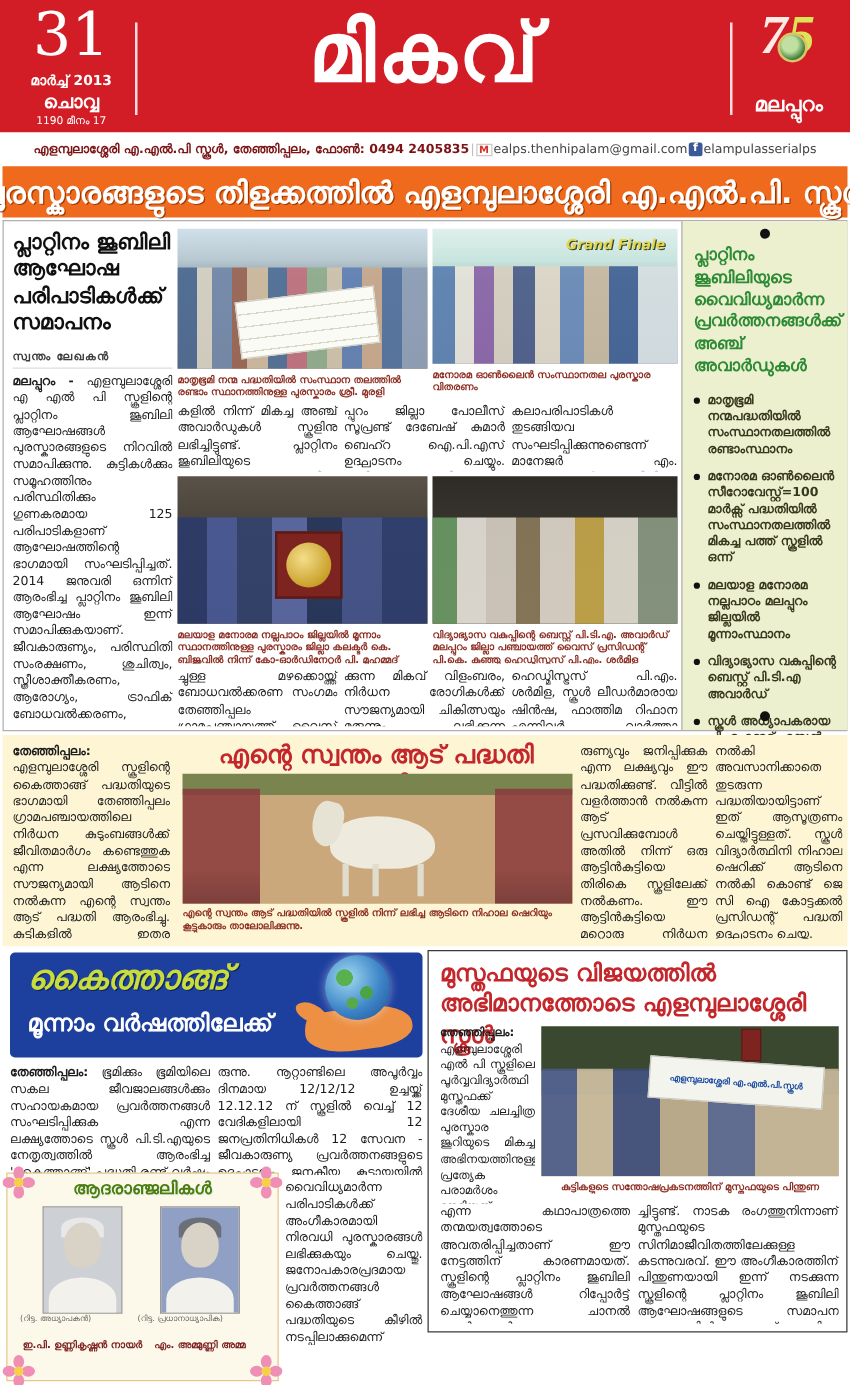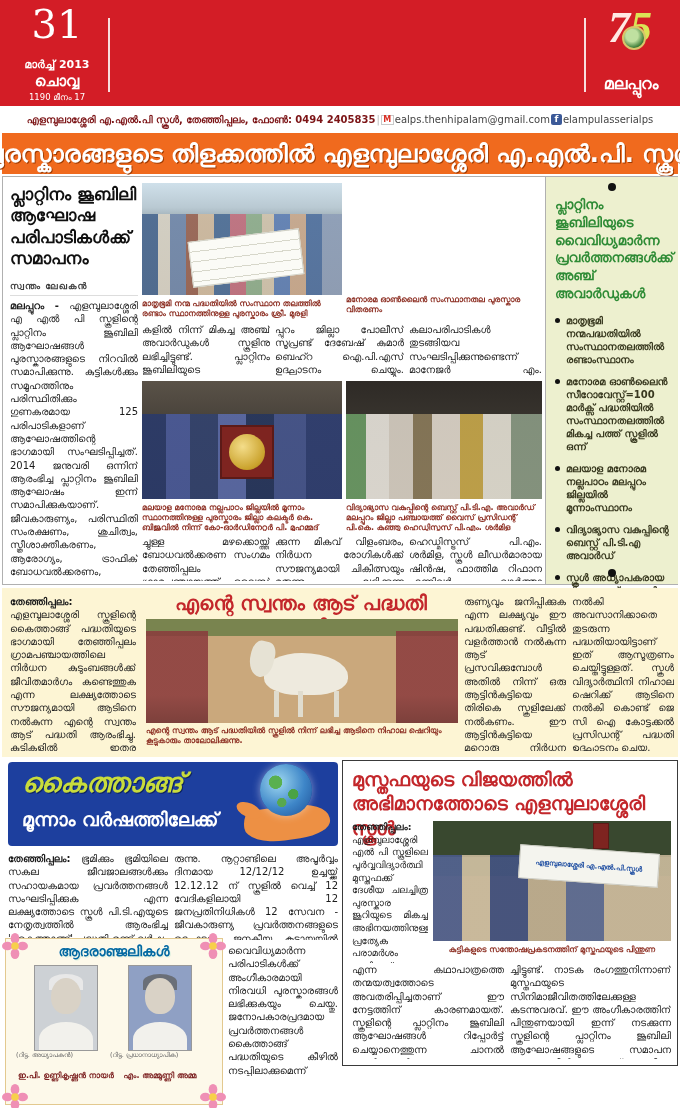--- a/index.html
+++ b/index.html
@@ -13,21 +13,21 @@
   .abs{position:absolute;}
   .body-text{font-size:10px;line-height:1.33;text-align:justify;color:var(--ink);overflow:hidden;}
   .dateline{font-weight:bold;}
   .caption{font-size:8px;line-height:1.28;color:var(--caption);font-weight:bold;overflow:hidden;}
   .photo{position:absolute;overflow:hidden;background:#8a8a8a;}
   .photo .bands{position:absolute;left:0;right:0;bottom:0;height:72%;opacity:.9;}
   .dot{position:absolute;width:8px;height:8px;border-radius:50%;background:#111;}
   
   #header{position:absolute;left:0;top:0;width:680px;height:106px;background:var(--header-red,#d31d26);color:#fff;}
   .vline{position:absolute;top:18px;height:74px;width:2px;background:rgba(255,255,255,.85);}
-  #day{position:absolute;left:14px;top:2px;width:86px;text-align:center;font-family:"DejaVu Serif",serif;font-size:40px;line-height:1.1;}
+  #day{position:absolute;left:14px;top:2px;width:86px;text-align:center;font-family:"DejaVu Serif",serif;font-size:48px;line-height:1.1;}
   #monthyear{position:absolute;left:6px;top:58px;width:102px;text-align:center;font-size:11px;font-weight:bold;}
   #weekday{position:absolute;left:6px;top:72px;width:102px;text-align:center;font-size:15px;font-weight:bold;}
   #era{position:absolute;left:6px;top:92px;width:102px;text-align:center;font-size:8.5px;}
   #masthead{position:absolute;left:150px;top:4px;width:380px;text-align:center;font-size:66px;font-weight:bold;letter-spacing:2px;}
   #logo75{position:absolute;left:598px;top:2px;width:64px;text-align:center;font-family:Liberation Serif, serif;font-style:italic;font-size:44px;font-weight:bold;line-height:1.2;}
   #logo75 .seven{color:#ffe9e4;}
   #logo75 .five{color:#dbe356;}
   #emblem{position:absolute;left:622px;top:26px;width:24px;height:24px;border-radius:50%;
     background:radial-gradient(circle at 40% 38%,#bfe0a0 0 35%,#3f7f3a 70%,#2c5c2a);border:2px solid #d9c46a;}
   #edition{position:absolute;left:586px;top:74px;width:90px;text-align:center;font-size:16px;font-weight:bold;}
@@ -76,21 +76,21 @@
                radial-gradient(circle at 35% 35%,#9fd8f0,#3e86c8 55%,#1d4f96);
     box-shadow:0 0 8px rgba(255,255,255,.45);}
   #hand{position:absolute;left:236px;top:44px;width:86px;height:34px;background:#ed9044;
     border-radius:12px 60% 50% 60% / 22px 70% 55% 70%;transform:rotate(-8deg);}
   #hand::before{content:"";position:absolute;left:-6px;top:-8px;width:26px;height:14px;background:#ed9044;border-radius:50%;transform:rotate(32deg);}
   #k-col1{position:absolute;left:8px;top:852px;width:160px;height:88px;}
   #k-col2{position:absolute;left:174px;top:852px;width:164px;height:88px;}
   #k-col2b{position:absolute;left:228px;top:944px;width:110px;height:132px;}
   
   #cond{position:absolute;left:5px;top:938px;width:218px;height:167px;background:#fdf9ea;border:1px solid #e3c98f;}
-  #cond-title{position:absolute;left:0;top:4px;width:100%;text-align:center;font-size:14px;font-weight:bold;color:#0369a1;text-shadow:0 0 2px #fff,1px 1px 0 #d8efd8;}
+  #cond-title{position:absolute;left:0;top:4px;width:100%;text-align:center;font-size:14px;font-weight:bold;color:#4d7c0f;text-shadow:0 0 2px #fff,1px 1px 0 #d8efd8;}
   .portrait{position:absolute;top:26px;width:64px;height:86px;border:1px solid #999;overflow:hidden;}
   .p1{left:28px;background:linear-gradient(180deg,#cdd1d5 0 100%);}
   .p2{left:122px;background:linear-gradient(180deg,#8fa0c4 0 100%);}
   .p-head{position:absolute;left:50%;top:12px;transform:translateX(-50%);width:30px;height:36px;border-radius:50% 50% 45% 45%;background:#d9d2c6;}
   .p-hair{position:absolute;left:50%;top:8px;transform:translateX(-50%);width:34px;height:16px;border-radius:50% 50% 0 0;background:#e8e8e8;}
   .p2 .p-hair{background:#6a6f78;}
   .p-torso{position:absolute;left:50%;bottom:-6px;transform:translateX(-50%);width:54px;height:34px;border-radius:50% 50% 0 0;background:#f2f1ec;}
   .p-name{position:absolute;width:100px;text-align:center;font-size:8px;font-weight:bold;color:#7c2020;top:116px;margin-top:16px;}
   .p-role{position:absolute;width:100px;font-size:6.5px;color:#666;top:112px;}
   .flower{position:absolute;width:26px;height:26px;}
@@ -121,20 +121,21 @@
 <body>
 
 <div id="page">
 
   <div id="header">
     <div id="day">31</div>
     <div id="monthyear">മാർച്ച് 2013</div>
     <div id="weekday">ചൊവ്വ</div>
     <div id="era">1190 മീനം 17</div>
     <div class="vline" style="left:108px;"></div>
+    <div id="masthead">മികവ്</div>
     <div class="vline" style="left:584px;"></div>
     <div id="logo75"><span class="seven">7</span><span class="five">5</span></div>
     <div id="emblem"></div>
     <div id="edition">മലപ്പുറം</div>
   </div>
 
   <div id="contact">
     <span class="school">എളമ്പുലാശ്ശേരി എ.എൽ.പി സ്കൂൾ, തേഞ്ഞിപ്പലം, ഫോൺ: 0494 2405835</span>
     <span class="sep">|</span>
     <span class="mail-ic">M</span>
@@ -152,20 +153,24 @@
       <span class="dateline">മലപ്പുറം -</span>
       <span>എളമ്പുലാശ്ശേരി എ എൽ പി സ്കൂളിന്റെ പ്ലാറ്റിനം ജൂബിലി ആഘോഷങ്ങൾ പുരസ്കാരങ്ങളുടെ നിറവിൽ സമാപിക്കുന്നു. കുട്ടികൾക്കും സമൂഹത്തിനും പരിസ്ഥിതിക്കും ഗുണകരമായ 125 പരിപാടികളാണ് ആഘോഷത്തിന്റെ ഭാഗമായി സംഘടിപ്പിച്ചത്. 2014 ജനുവരി ഒന്നിന് ആരംഭിച്ച പ്ലാറ്റിനം ജൂബിലി ആഘോഷം ഇന്ന് സമാപിക്കുകയാണ്. ജീവകാരുണ്യം, പരിസ്ഥിതി സംരക്ഷണം, ശുചിത്വം, സ്ത്രീശാക്തീകരണം, ആരോഗ്യം, ട്രാഫിക് ബോധവൽക്കരണം, ലഹരിവിരുദ്ധ പ്രവർത്തനങ്ങൾ തുടങ്ങിയ ഇരുപതോളം മേഖലകളിലായി വൈവിധ്യമാർന്ന പ്രവർത്തനങ്ങൾ ആഘോഷകാലയളവിൽ കൈത്താങ്ങ് പദ്ധതിയുടെ കീഴിൽ ജനകീയ കൂട്ടായ്മയിൽ സംഘടിപ്പിച്ചിട്ടുണ്ട്. ഈ പ്രവർത്തനങ്ങൾക്ക് വിവിധ ഏജൻസി</span>
     </div>
 
     <div class="photo" style="left:139px;top:6px;width:200px;height:112px;background:linear-gradient(180deg,#cfe0ea 0%,#b9c9d2 22%,#97a7ae 34%,#87827b 100%);">
       <div class="bands b1"></div>
       <div class="cheque"></div>
     </div>
     <div class="caption abs" style="left:139px;top:122px;width:200px;height:20px;">മാതൃഭൂമി നന്മ പദ്ധതിയിൽ സംസ്ഥാന തലത്തിൽ രണ്ടാം സ്ഥാനത്തിനുള്ള പുരസ്കാരം ശ്രീ. മുരളി നൽകുന്നു</div>
 
+    <div class="photo" style="left:343px;top:6px;width:196px;height:108px;background:linear-gradient(180deg,#dff0ec 0%,#c8e4de 24%,#a8c4bc 38%,#8898a0 100%);">
+      <div class="gf-text">Grand Finale</div>
+      <div class="bands b2"></div>
+    </div>
     <div class="caption abs" style="left:343px;top:118px;width:196px;height:20px;">മനോരമ ഓൺലൈൻ സംസ്ഥാനതല പുരസ്കാര വിതരണം</div>
 
     <div class="body-text mcols" style="left:139px;top:146px;width:128px;height:54px;">കളിൽ നിന്ന് മികച്ച അഞ്ച് അവാർഡുകൾ സ്കൂളിനു ലഭിച്ചിട്ടുണ്ട്. പ്ലാറ്റിനം ജൂബിലിയുടെ സമാപനത്തോടനുബന്ധി</div>
     <div class="body-text mcols" style="left:272px;top:146px;width:129px;height:54px;">പ്പുറം ജില്ലാ പോലീസ് സൂപ്രണ്ട് ദേബേഷ് കുമാർ ബെഹ്റ ഐ.പി.എസ് ഉദ്ഘാടനം ചെയ്യും. ഇതിനോടനുബന്ധിച്ച് സ്കൂളിന്റെ നേട്ടങ്ങൾ വിവരി</div>
     <div class="body-text mcols" style="left:406px;top:146px;width:133px;height:54px;">കലാപരിപാടികൾ തുടങ്ങിയവ സംഘടിപ്പിക്കുന്നുണ്ടെന്ന് മാനേജർ എം. മോഹനകൃഷ്ണൻ, പി.ടി.എ പ്രസിഡന്റ് സി. അബ്ദുൽ അസീസ്,</div>
 
     <div class="photo" style="left:139px;top:204px;width:200px;height:118px;background:linear-gradient(180deg,#5a5248 0%,#4a443c 30%,#3a352f 100%);">
       <div class="bands b3"></div>
       <div class="plaque"></div>
     </div>

